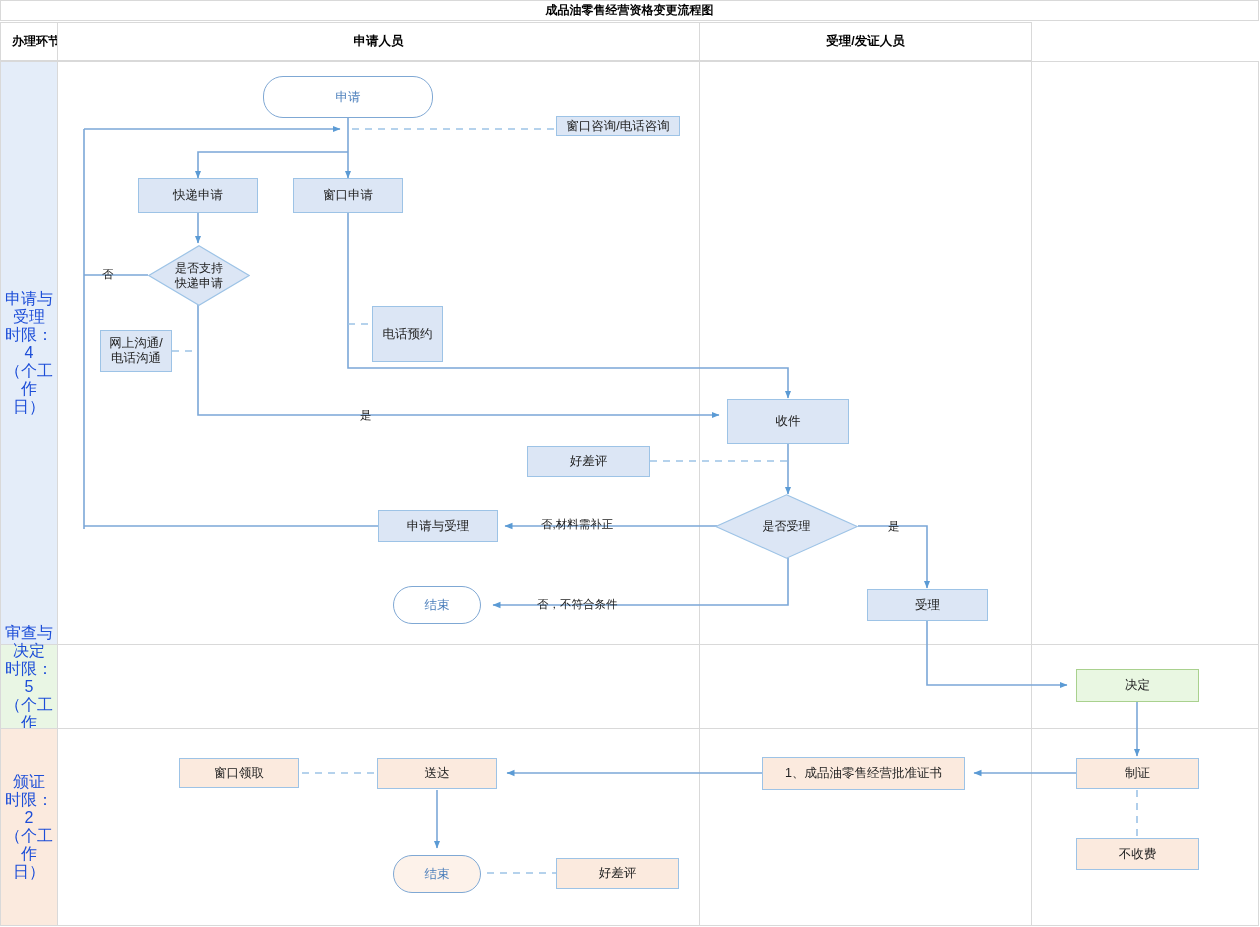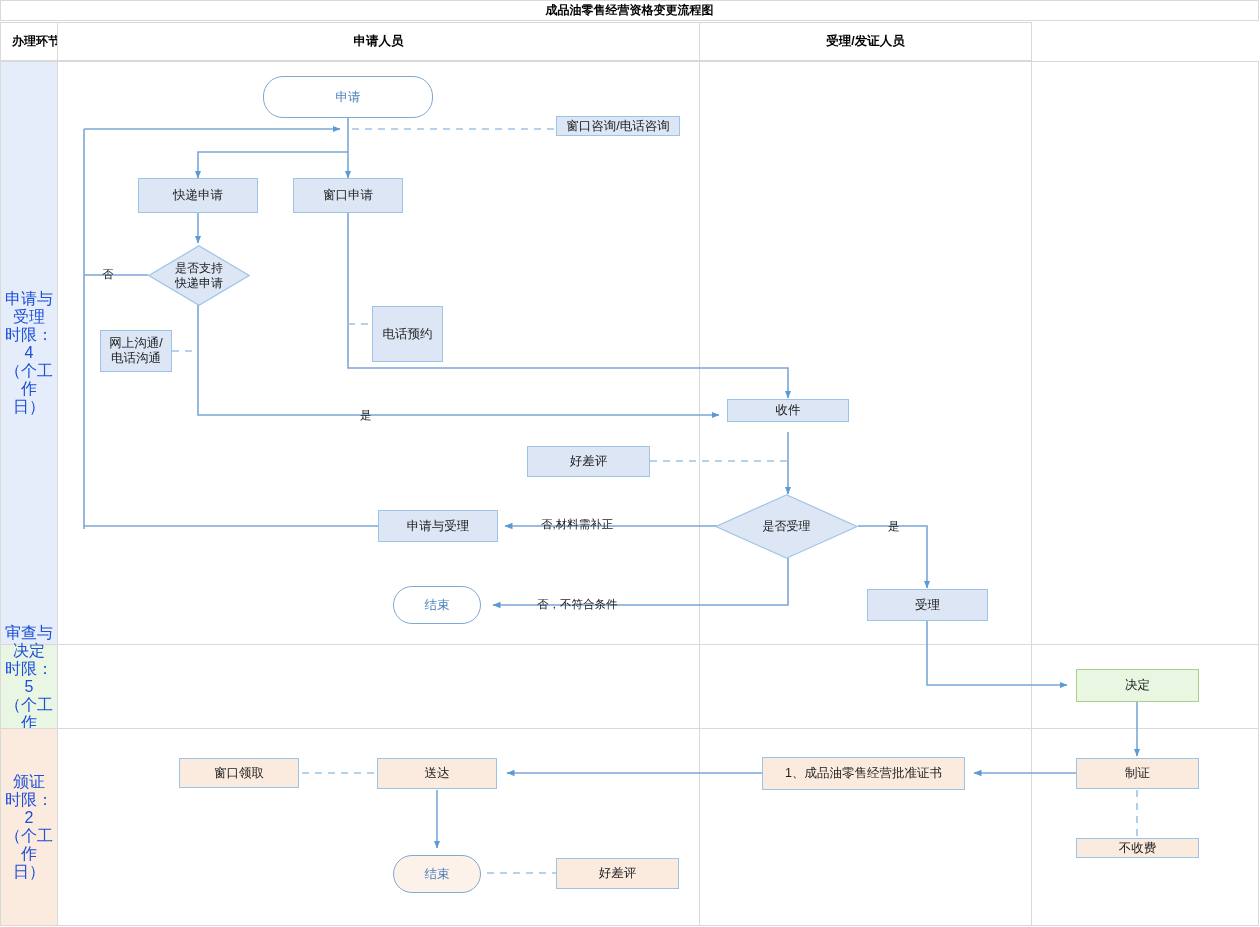--- a/index.html
+++ b/index.html
@@ -182,21 +182,21 @@
 
   <div class="node n-blue" style="left:372px;top:306px;width:71px;height:56px;">电话预约</div>
 
   <div class="node n-blue" style="left:100px;top:330px;width:72px;height:42px;">
     <div>
       <div>网上沟通/</div>
       <div>电话沟通</div>
     </div>
   </div>
 
-  <div class="node n-blue" style="left:727px;top:399px;width:122px;height:23px;">收件</div>
+  <div class="node n-blue" style="left:727px;top:399px;width:122px;height:45px;">收件</div>
 
   <div class="node n-blue" style="left:527px;top:446px;width:123px;height:31px;">好差评</div>
 
   <div class="diamond" style="left:715px;top:494px;width:143px;height:65px;">
     <svg width="143" height="65" viewBox="0 0 143 65">
       <polygon points="71.5,0.8 142.2,32.5 71.5,64.2 0.8,32.5" fill="#dce6f5" stroke="#9dc3e6" stroke-width="1.2"></polygon>
     </svg>
     <div class="dtext">是否受理</div>
   </div>
 
@@ -209,21 +209,21 @@
   <div class="node n-green" style="left:1076px;top:669px;width:123px;height:33px;">决定</div>
 
   <div class="node n-peach" style="left:179px;top:758px;width:120px;height:30px;">窗口领取</div>
 
   <div class="node n-peach" style="left:377px;top:758px;width:120px;height:31px;">送达</div>
 
   <div class="node n-peach" style="left:762px;top:757px;width:203px;height:33px;">1、成品油零售经营批准证书</div>
 
   <div class="node n-peach" style="left:1076px;top:758px;width:123px;height:31px;">制证</div>
 
-  <div class="node n-peach" style="left:1076px;top:838px;width:123px;height:20px;">不收费</div>
+  <div class="node n-peach" style="left:1076px;top:838px;width:123px;height:32px;">不收费</div>
 
   <div class="node n-term-peach" style="left:393px;top:855px;width:88px;height:38px;">结束</div>
 
   <div class="node n-peach" style="left:556px;top:858px;width:123px;height:31px;">好差评</div>
 
   <div class="edge-label" style="left:102px;top:267px;">否</div>
   <div class="edge-label" style="left:360px;top:408px;">是</div>
   <div class="edge-label" style="left:541px;top:517px;">否,材料需补正</div>
   <div class="edge-label" style="left:888px;top:519px;">是</div>
   <div class="edge-label" style="left:537px;top:597px;">否，不符合条件</div>

